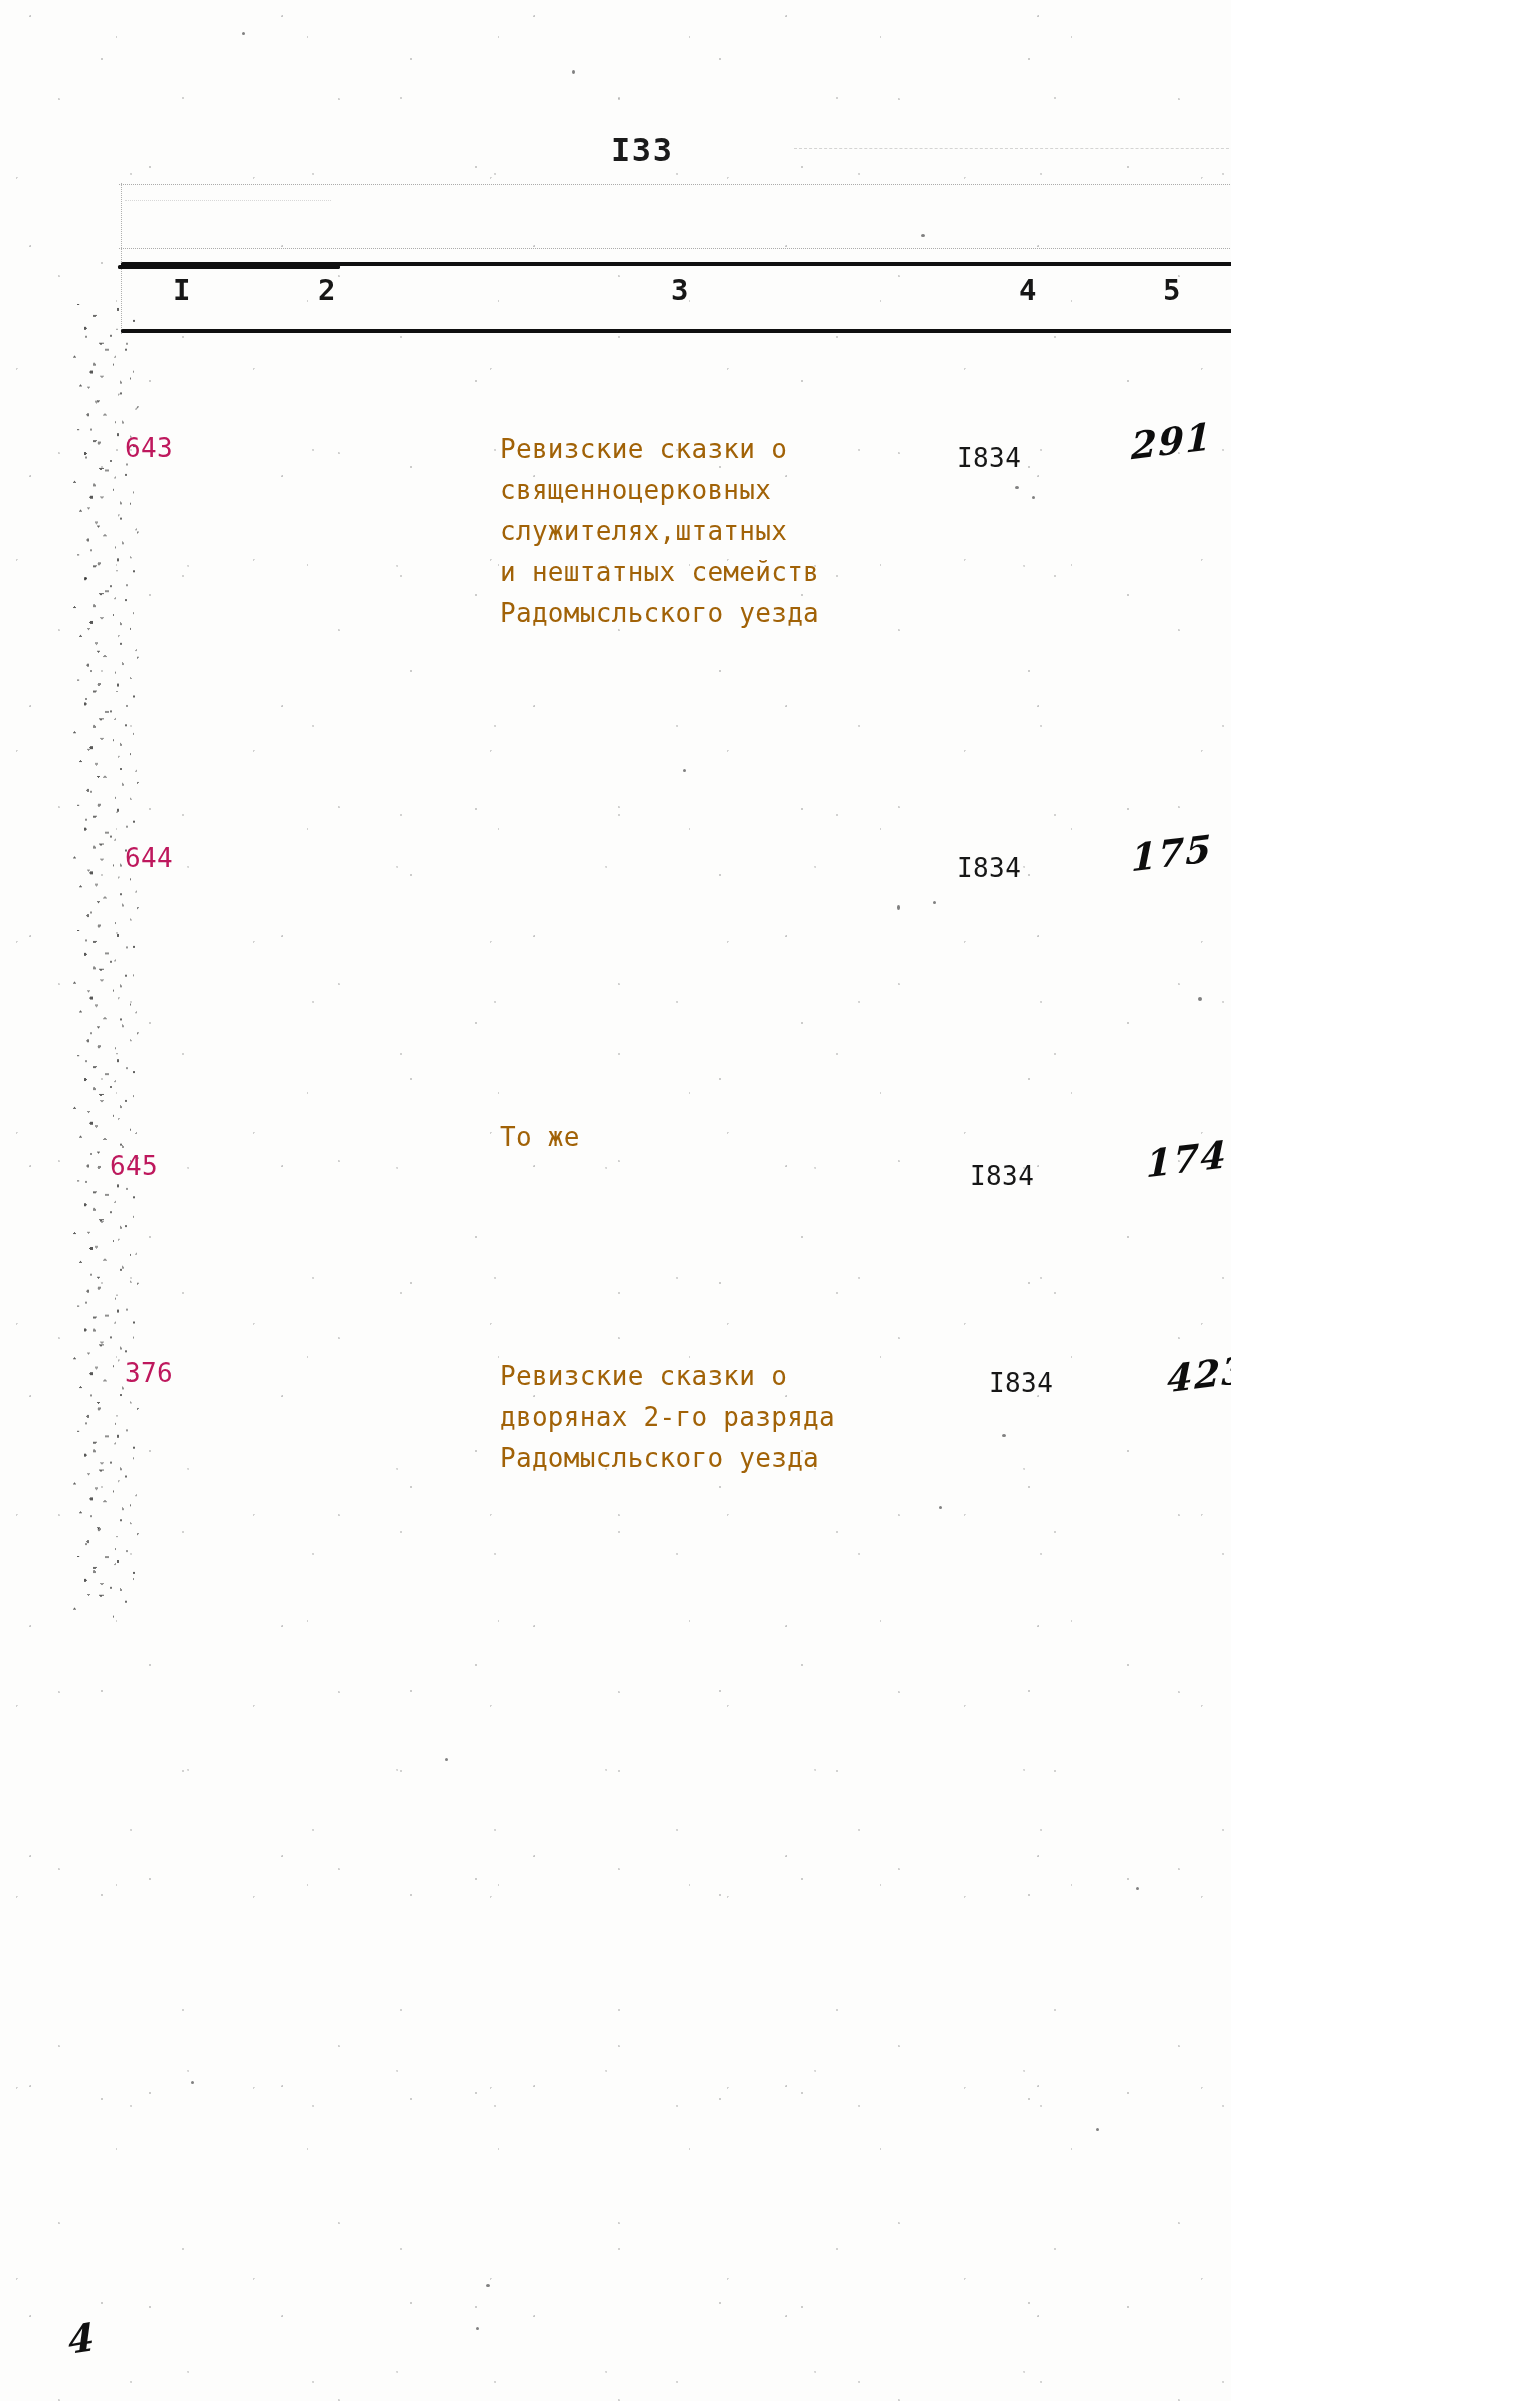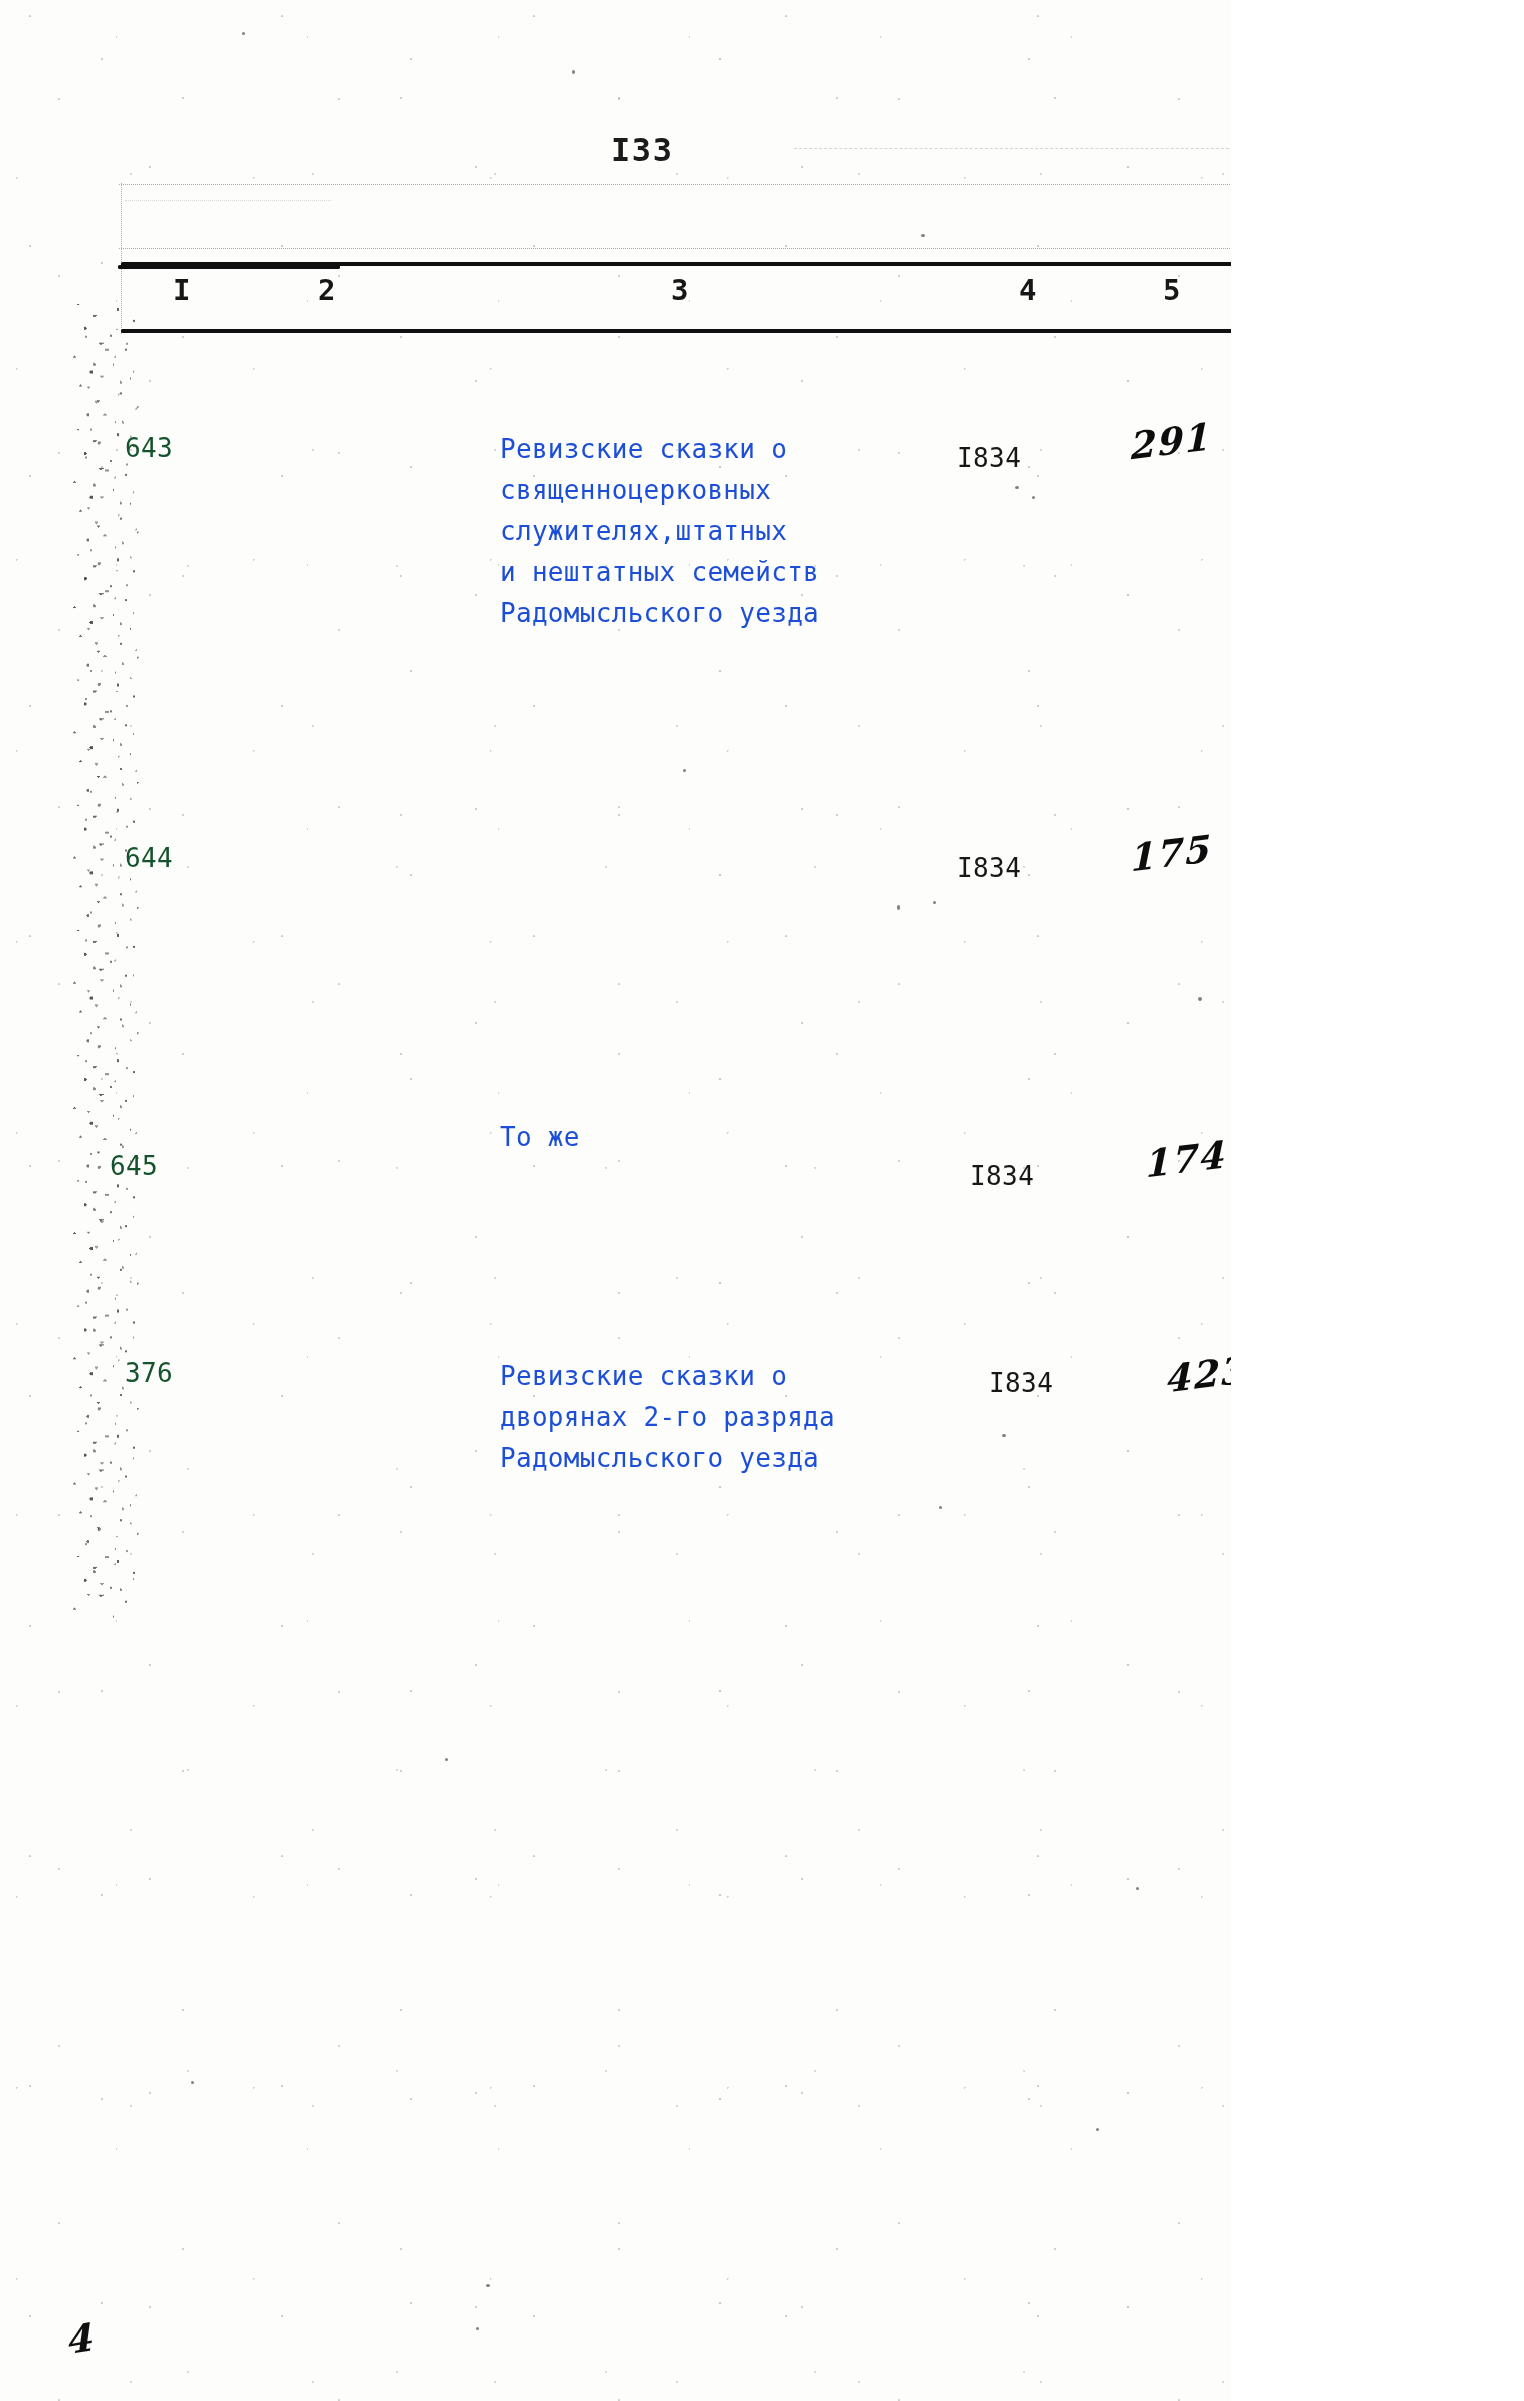--- a/index.html
+++ b/index.html
@@ -142,32 +142,32 @@
     font-weight: 600;
     color: #171717;
     letter-spacing: 0.8px;
   }
 
   
   .row-num {
     position: absolute;
     font-size: 26px;
     letter-spacing: 0.4px;
-    color: #14532d;
+    color: #be185d;
     white-space: nowrap;
     text-align: right;
   }
 
   .row-title {
     position: absolute;
     left: 500px;
     font-size: 26px;
     line-height: 41px;
     letter-spacing: 0.3px;
-    color: #1d4ed8;
+    color: #a16207;
     white-space: pre;
   }
 
   .row-year {
     position: absolute;
     font-size: 26px;
     letter-spacing: 0.4px;
     color: #171717;
     white-space: nowrap;
     margin-top: 10px;

